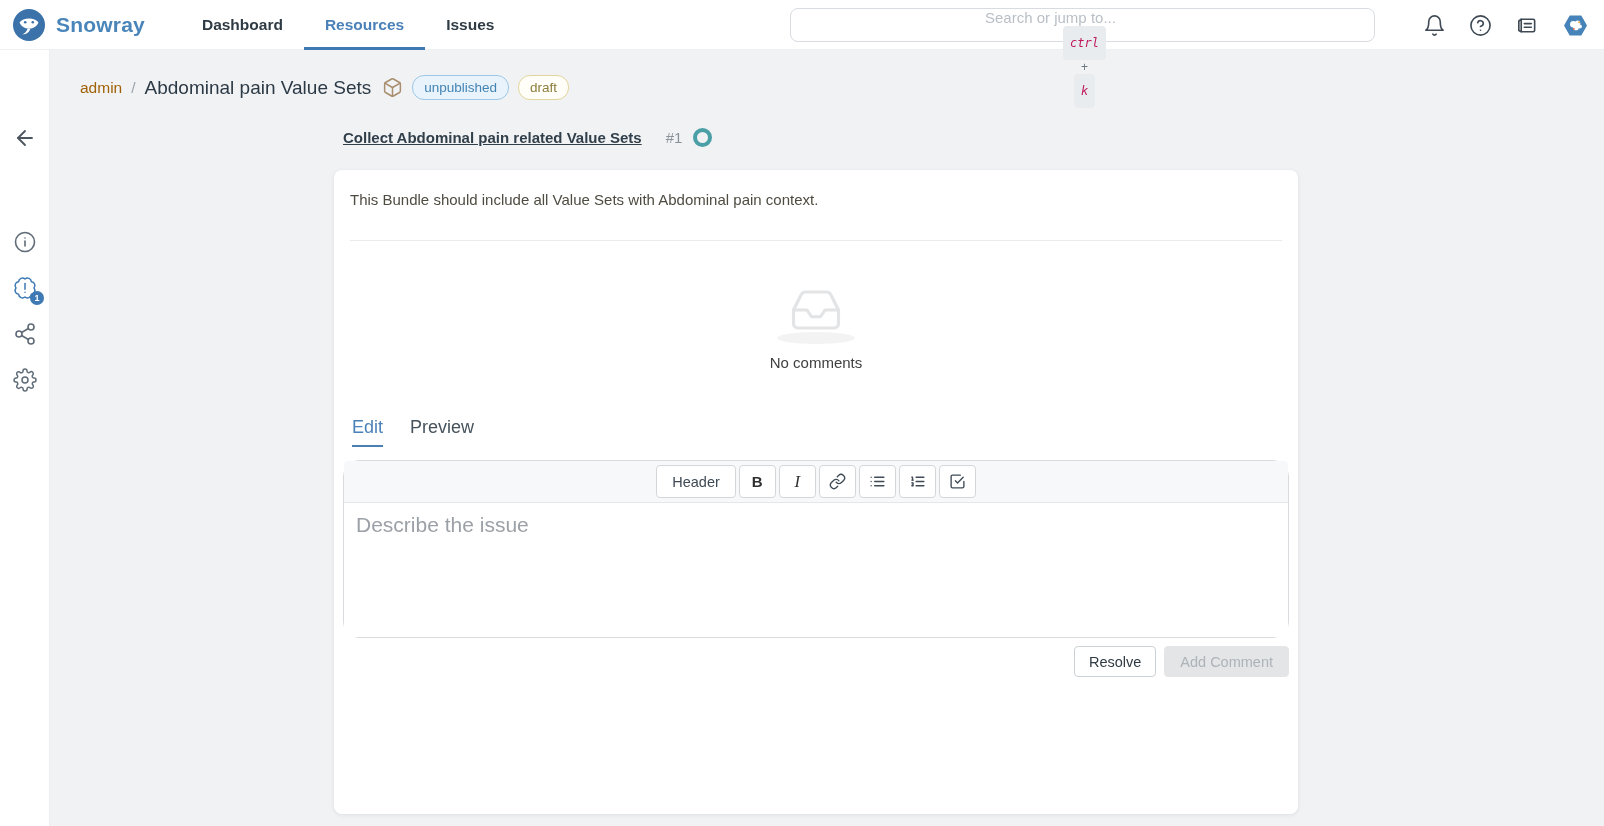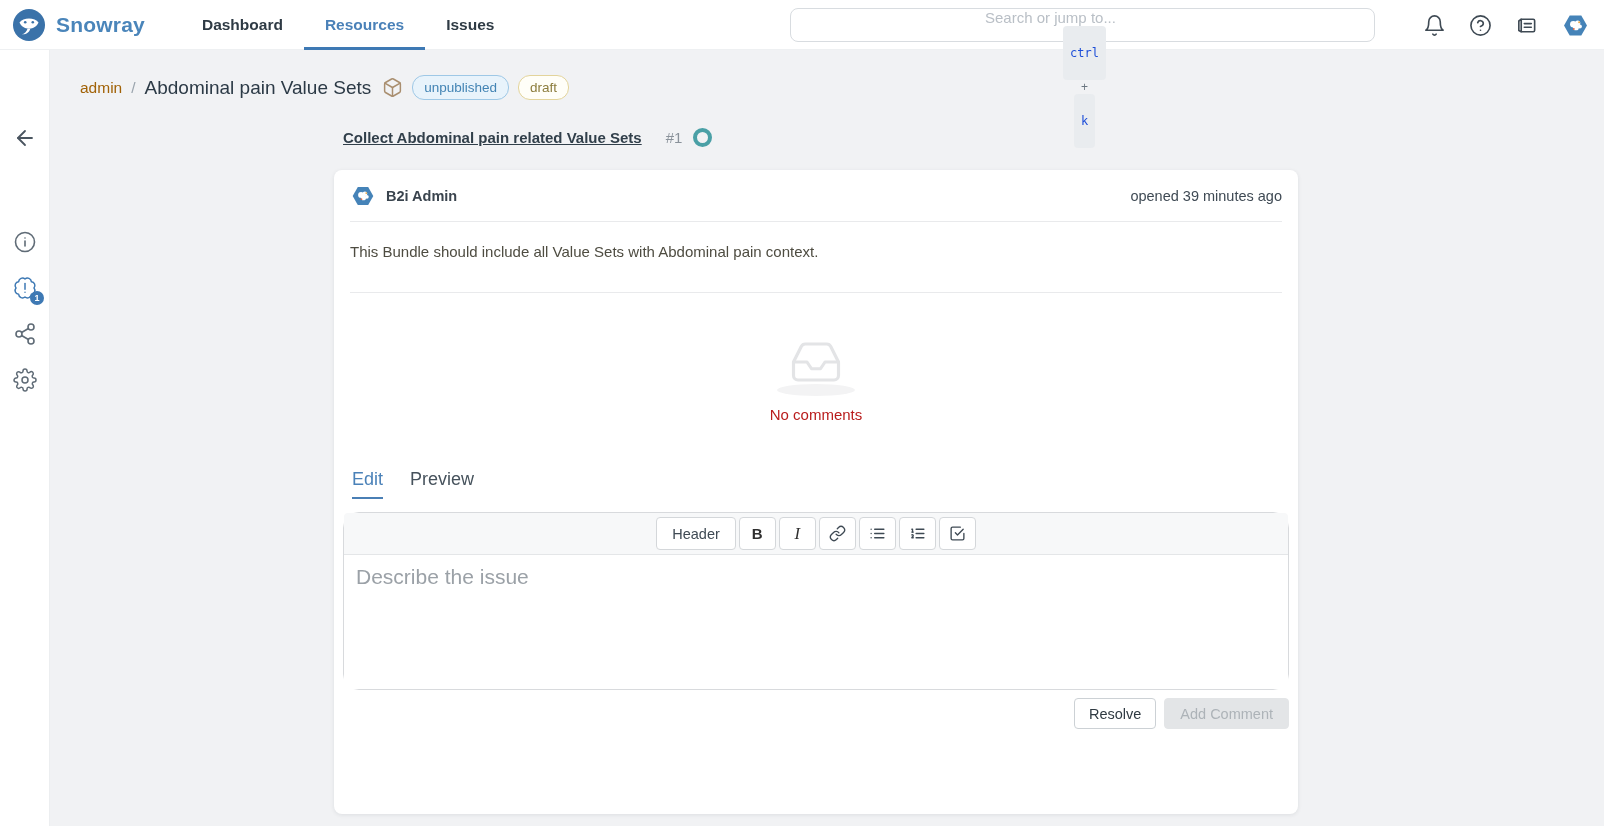--- a/index.html
+++ b/index.html
@@ -15,21 +15,21 @@
   .nav-item { height:50px; line-height:49px; padding:0 21px; font-size:15.5px; font-weight:600;
               color:#2e3a44; cursor:pointer; border-bottom:3px solid transparent; }
   .nav-item.active { color:#4a81b8; border-bottom-color:#3e79b4; }
   .search-wrap { position:absolute; left:790px; top:8px; width:585px; height:34px;
                  border:1px solid #d8dce0; border-radius:8px; background:#fff;
                  display:flex; align-items:center; padding:0 10px 0 14px;flex-direction:column; }
   .search-input { flex:1; border:none; outline:none; font-size:15px; color:#33404a;
                   font-family:"Liberation Sans", sans-serif; background:transparent; }
   .search-input::placeholder { color:#b9bfc6; }
   .kbd { font-family:"DejaVu Sans Mono", monospace; font-size:12px; background:#e9ecef;
-         border-radius:4px; padding:20px 7px; color:#1d4ed8; }
+         border-radius:4px; padding:10px 7px; color:#be185d;font-style:italic; }
   .kbd-plus { font-size:12px; color:#6b7680; margin:0 5px; }
   .topbar-icons { position:absolute; right:14px; top:0; height:50px; display:flex;
                   align-items:center; gap:23px; }
   .tb-icon { width:23px; height:23px; color:#3f4a54; cursor:pointer; display:block; }
   .avatar-hex { width:29px; height:29px; cursor:pointer; display:block; }
 
   
   .sidebar { position:absolute; left:0; top:50px; width:50px; height:776px; background:#fff;
              border-right:1px solid #eceef0; z-index:4; }
   .back-btn { position:absolute; left:13px; top:76px; width:24px; height:24px; color:#4a5560; cursor:pointer; }
@@ -65,21 +65,21 @@
                  border-bottom:1px solid #e9eaec; }
   .author-avatar { width:26px; height:26px; margin-right:10px; }
   .author-name { font-size:14.5px; font-weight:600; color:#3a444e; }
   .opened-text { margin-left:auto; font-size:14.5px; color:#3f4a54; }
   .card-body { margin:0 16px; padding:21px 0 32px; border-bottom:1px solid #e9eaec;
                font-size:15px; color:#4e4c41; }
   .empty-state { text-align:center; padding-top:42px; }
   .inbox-icon { width:54px; height:54px; color:#e3e4e6; position:relative; z-index:1; }
   .empty-shadow { width:78px; height:12px; background:#f3f3f4; border-radius:50%;
                   margin:-9px auto 10px; }
-  .empty-text { font-size:15px; color:#b91c1c; }
+  .empty-text { font-size:15px; color:#404040; }
 
   .tabs { margin:46px 0 0 18px; display:flex; gap:27px; }
   .tab { font-size:18px; color:#46525c; cursor:pointer; padding-bottom:7px;
          border-bottom:2.5px solid transparent; }
   .tab.active { color:#4a81b8; border-bottom-color:#4a7fb5; }
 
   .editor { margin:13px 9px 0; height:178px; border:1px solid #d8dadd; border-radius:16px;
             background:#fff; }
   .editor-toolbar { height:42px; background:#f7f8f9; border-bottom:1px solid #e4e6e8;
                     border-radius:4px 4px 0 0; display:flex; align-items:center;
@@ -205,33 +205,20 @@
     <span class="pill pill-draft">draft</span>
   </div>
 
   <div class="issue-head">
     <span class="issue-title">Collect Abdominal pain related Value Sets</span>
     <span class="issue-number">#1</span>
     <span class="status-ring"></span>
   </div>
 
   <div class="card">
-    <div class="card-header">
-      <svg class="author-avatar" viewBox="0 0 24 24">
-        <polygon points="2.5,12 7.2,3.8 16.8,3.8 21.5,12 16.8,20.2 7.2,20.2" fill="#4583b8"></polygon>
-        <circle cx="10.2" cy="11" r="2.7" fill="#fff"></circle>
-        <circle cx="13.8" cy="10" r="2.2" fill="#fff"></circle>
-        <circle cx="12.4" cy="13.6" r="2.4" fill="#fff"></circle>
-        <circle cx="15.6" cy="12.8" r="1.7" fill="#fff"></circle>
-        <circle cx="15" cy="9.3" r="0.8" fill="#e8a23f"></circle>
-        <circle cx="10.6" cy="14.9" r="0.8" fill="#d96a4a"></circle>
-      </svg>
-      <span class="author-name">B2i Admin</span>
-      <span class="opened-text">opened 39 minutes ago</span>
-    </div>
 
     <div class="card-body">This Bundle should include all Value Sets with Abdominal pain context.</div>
 
     <div class="empty-state">
       <svg class="inbox-icon" viewBox="0 0 24 24" fill="none" stroke="currentColor" stroke-width="1.4" stroke-linecap="round" stroke-linejoin="round">
         <polyline points="22 12 16 12 14 15 10 15 8 12 2 12"></polyline>
         <path d="M5.45 5.11 2 12v6a2 2 0 0 0 2 2h16a2 2 0 0 0 2-2v-6l-3.45-6.89A2 2 0 0 0 16.76 4H7.24a2 2 0 0 0-1.79 1.11z"></path>
       </svg>
       <div class="empty-shadow"></div>
       <div class="empty-text">No comments</div>

